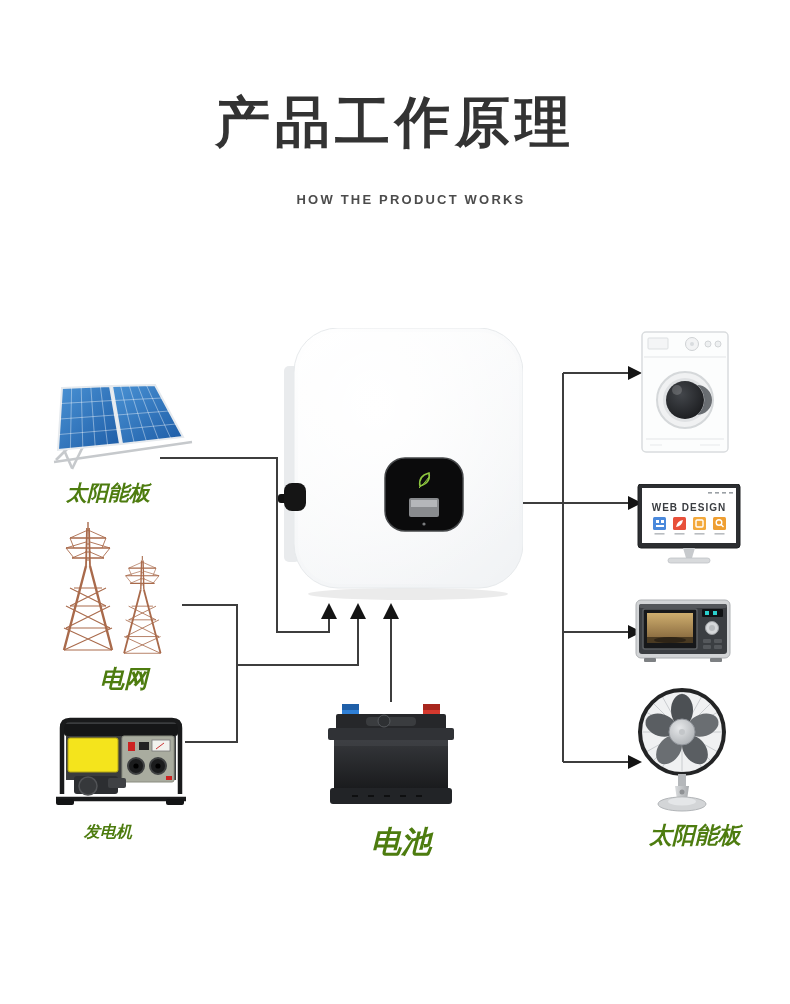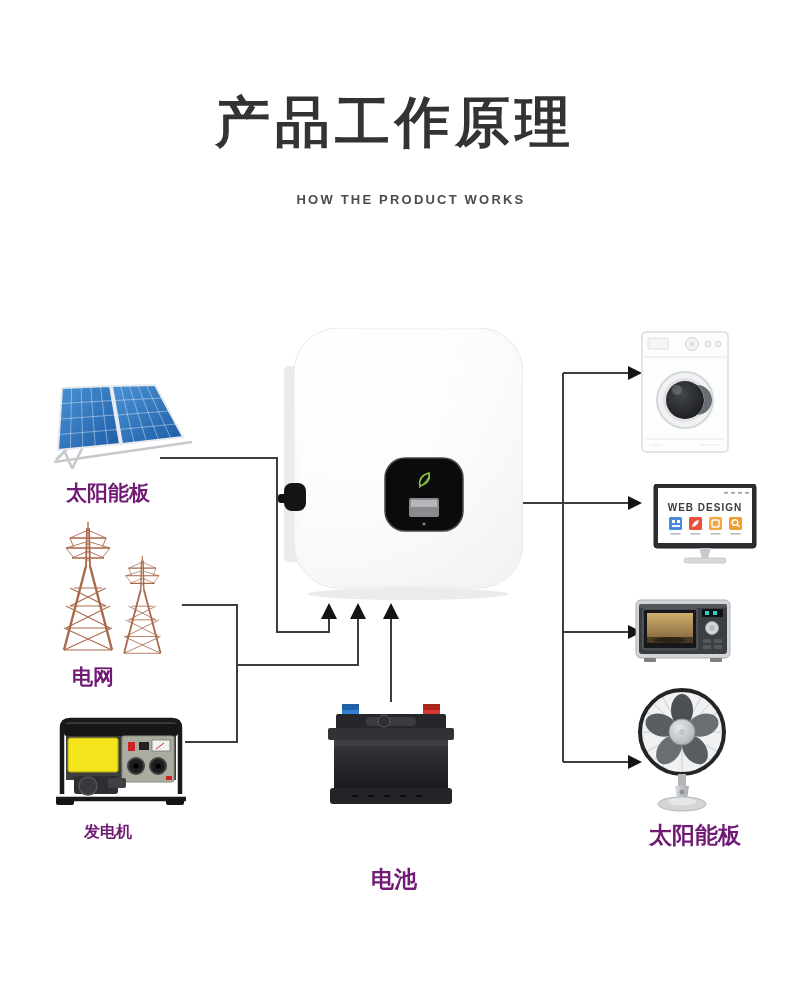--- a/index.html
+++ b/index.html
@@ -5,25 +5,25 @@
   html,body{margin:0;padding:0;background:#ffffff;}
   .page{position:relative;width:790px;height:1004px;margin:0 auto;background:#ffffff;overflow:hidden;
         font-family:"Liberation Sans","DejaVu Sans",sans-serif;}
   .title{position:absolute;top:86px;left:0;width:790px;text-align:center;
          font-size:55px;font-weight:900;color:#333333;letter-spacing:5px;margin:0;}
   .subtitle{position:absolute;top:176px;left:0;width:790px;text-align:center;
             font-size:13px;font-weight:700;color:#4c4c4c;letter-spacing:2.2px;margin:16px;}
   .wires{position:absolute;left:0;top:0;width:790px;height:1004px;z-index:1;}
   .node{position:absolute;z-index:2;}
   .node svg{display:block;}
-  .zh-label{position:absolute;z-index:3;font-weight:600;color:#701a75;white-space:nowrap;}
+  .zh-label{position:absolute;z-index:3;font-weight:600;color:#4d7c0f;white-space:nowrap;font-style:italic;}
   .lbl-solar{left:66px;top:479px;font-size:21px;}
-  .lbl-grid{left:72px;top:663px;font-size:21px;}
+  .lbl-grid{left:100px;top:663px;font-size:24px;}
   .lbl-generator{left:84px;top:822px;font-size:16px;}
-  .lbl-battery{left:371px;top:864px;font-size:23px;}
+  .lbl-battery{left:371px;top:822px;font-size:30px;}
   .lbl-appliances{left:649px;top:820px;font-size:23px;}
 </style>
 </head>
 <body>
 
 <div class="page">
 
   <h1 class="title">产品工作原理</h1>
   <p class="subtitle">HOW THE PRODUCT WORKS</p>
 
@@ -210,21 +210,21 @@
         <circle cx="45" cy="70" r="19" fill="url(#drumG)"></circle>
         <path d="M57,55 a19,19 0 0 1 0,30 a13,13 0 0 0 0,-30 z" fill="#5b5f64" opacity="0.9"></path>
         <circle cx="37" cy="60" r="5" fill="#ffffff" opacity="0.18"></circle>
       </g>
       <line x1="6" y1="109" x2="84" y2="109" stroke="#e3e5e7"></line>
       <line x1="10" y1="115" x2="22" y2="115" stroke="#e7e9eb"></line>
       <line x1="60" y1="115" x2="80" y2="115" stroke="#e7e9eb"></line>
     </svg>
   </div>
 
-  <div class="node" style="left:652px;top:484px;">
+  <div class="node" style="left:636px;top:484px;">
     <svg width="106" height="80" viewBox="0 0 106 80">
       <rect x="2" y="0" width="102" height="64" rx="3" fill="#2c2e31" stroke="#1e2022"></rect>
       <rect x="6" y="4" width="94" height="55" fill="#ffffff"></rect>
       <g fill="#9aa0a5">
         <rect x="72" y="8" width="4" height="1.6"></rect>
           <rect x="79" y="8" width="4" height="1.6"></rect>
         <rect x="86" y="8" width="4" height="1.6"></rect>
           <rect x="93" y="8" width="4" height="1.6"></rect>
       </g>
       <text x="53" y="27" text-anchor="middle" font-family="Liberation Sans, DejaVu Sans, sans-serif" font-size="10" font-weight="bold" letter-spacing="1" fill="#3a3d41">WEB DESIGN</text>

